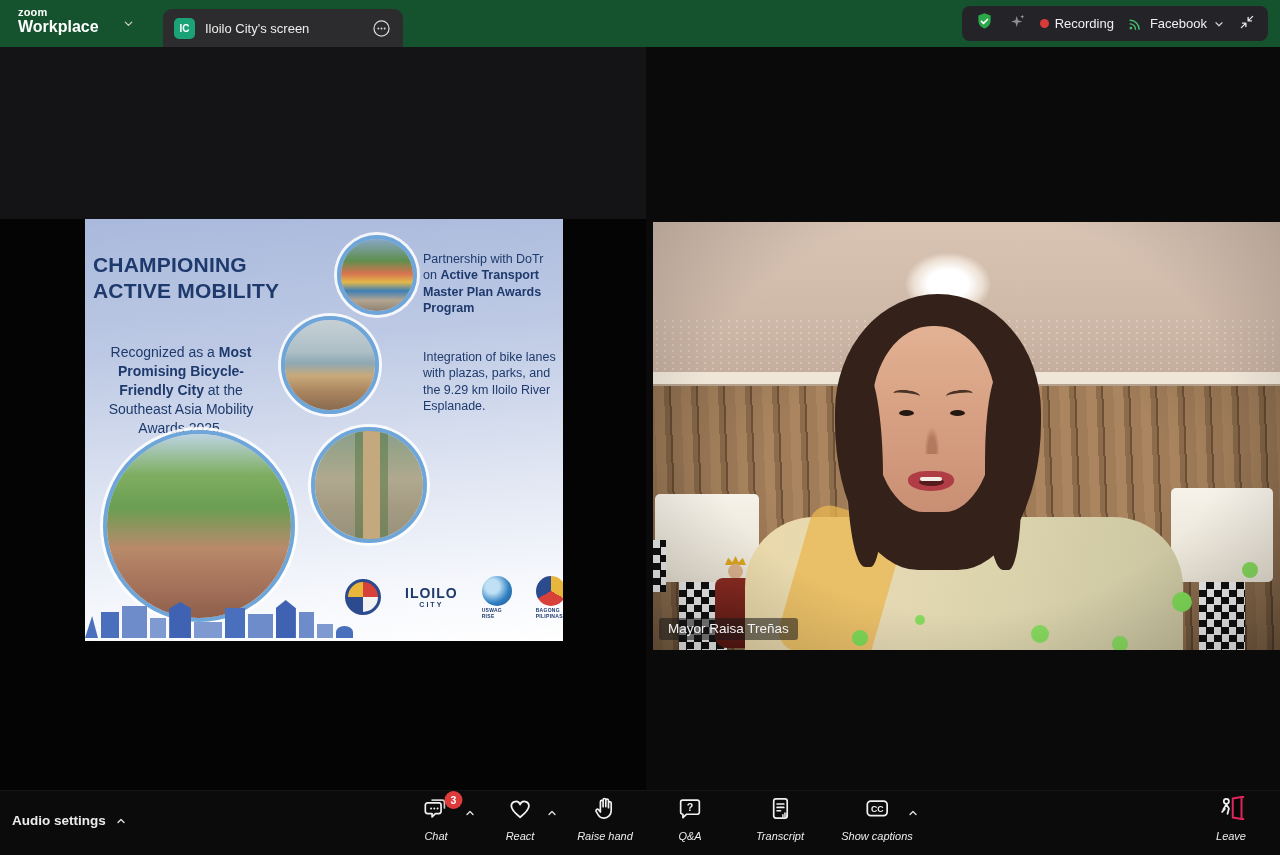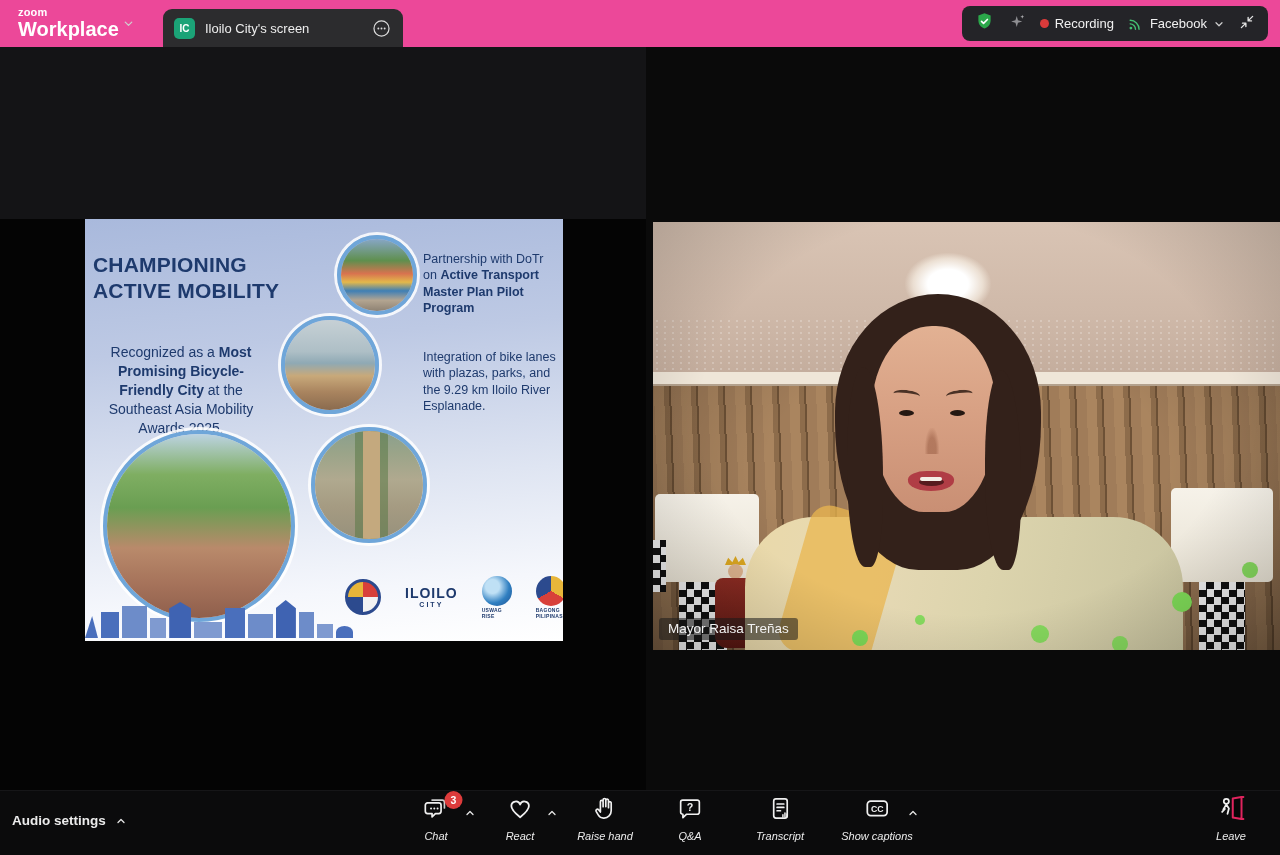--- a/index.html
+++ b/index.html
@@ -1,24 +1,24 @@
 <!DOCTYPE html>
 <html><head>
 <meta charset="utf-8">
 <style>
   * { margin:0; padding:0; box-sizing:border-box; }
   html,body { background:#000; }
   .screen { position:relative; width:1280px; height:855px; overflow:hidden; background:#000;
             font-family:"Liberation Sans", sans-serif; -webkit-font-smoothing:antialiased; }
 
   
-  .topbar { position:absolute; top:0; left:0; width:1280px; height:47px; background:#ec4899; z-index:30; }
+  .topbar { position:absolute; top:0; left:0; width:1280px; height:47px; background:#14532d; z-index:30; }
   .logo-block { position:absolute; left:18px; top:7px; line-height:1.05; color:#fff; }
   .logo-top { display:block; font-size:11px; font-weight:700; letter-spacing:.2px; }
-  .logo-bottom { display:block; font-size:20px; font-weight:600; }
+  .logo-bottom { display:block; font-size:16px; font-weight:600; }
   .logo-chevron { position:absolute; left:122px; top:16px; }
   .tab { position:absolute; left:163px; top:9px; width:240px; height:38px; background:#2c2c2e;
          border-radius:9px 9px 0 0; display:flex; align-items:center; padding:12px 11px; gap:10px; }
   .tab-badge { width:21px; height:21px; border-radius:5px; background:#1ba377; color:#fff; font-size:10px;
                font-weight:700; display:flex; align-items:center; justify-content:center; flex:0 0 auto; }
   .tab-title { color:#ededed; font-size:13px; white-space:nowrap; overflow:hidden; }
   .tab-more { margin-left:auto; display:flex; }
   .topbar-right { position:absolute; right:12px; top:6px; height:35px; background:#242428; border-radius:8px;
                   display:flex; align-items:center; gap:13px; padding:0 12px;justify-content:space-between; }
   .rec-group, .fb-group { display:flex; align-items:center; gap:6px; color:#f0f0f0; font-size:13px; }
@@ -215,21 +215,21 @@
       <div class="share-top-band"></div>
 
       <div class="slide">
         <div class="slide-title">
           <div>CHAMPIONING</div>
           <div>ACTIVE MOBILITY</div>
         </div>
 
         <div class="slide-intro"><span>Recognized as a </span><b>Most Promising Bicycle-Friendly City</b><span> at the Southeast Asia Mobility Awards 2025.</span></div>
 
-        <div class="slide-point sp1"><span>Partnership with DoTr on </span><b>Active Transport Master Plan Pilot Program</b></div>
+        <div class="slide-point sp1"><span>Partnership with DoTr on </span><b>Active Transport Master Plan Awards Program</b></div>
         <div class="slide-point sp2"><span>Integration of bike lanes with plazas, parks, and the 9.29 km Iloilo River Esplanade.</span></div>
 
         <div class="pic pic1">
             <div class="pic-inner ph1"></div>
           </div>
         <div class="pic pic2">
             <div class="pic-inner ph2"></div>
           </div>
         <div class="pic pic3">
             <div class="pic-inner ph3">

